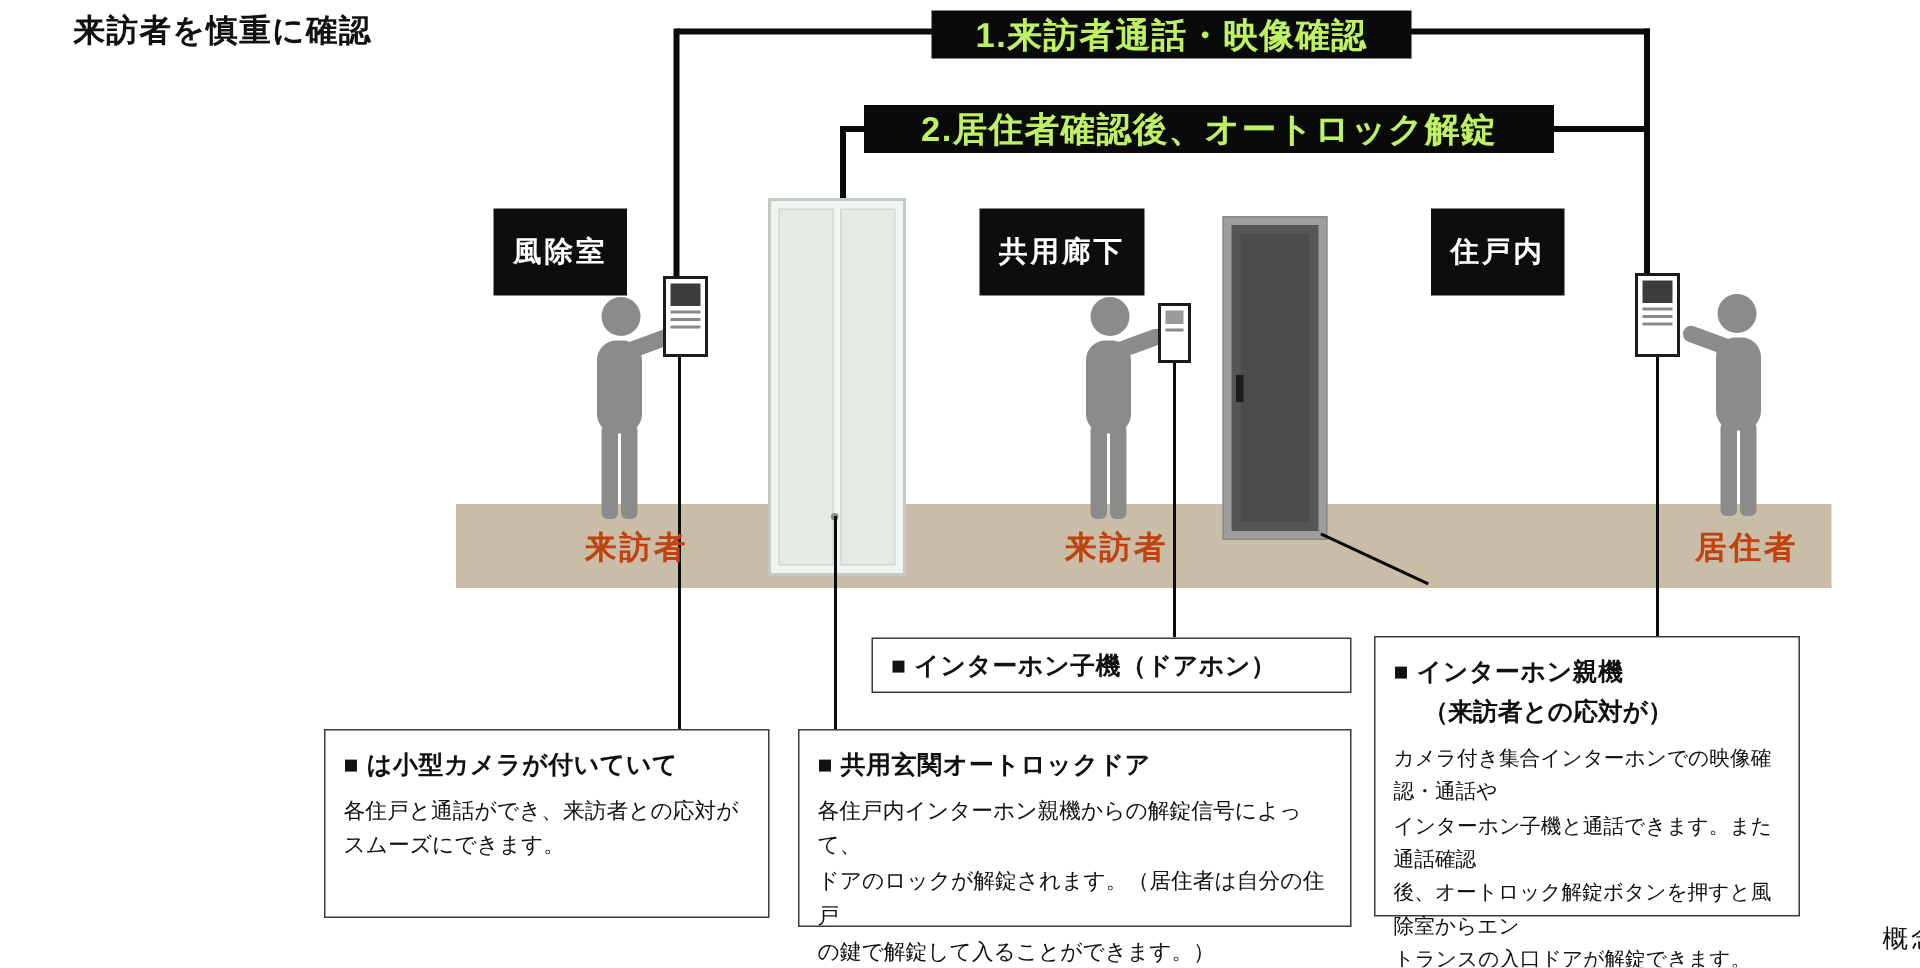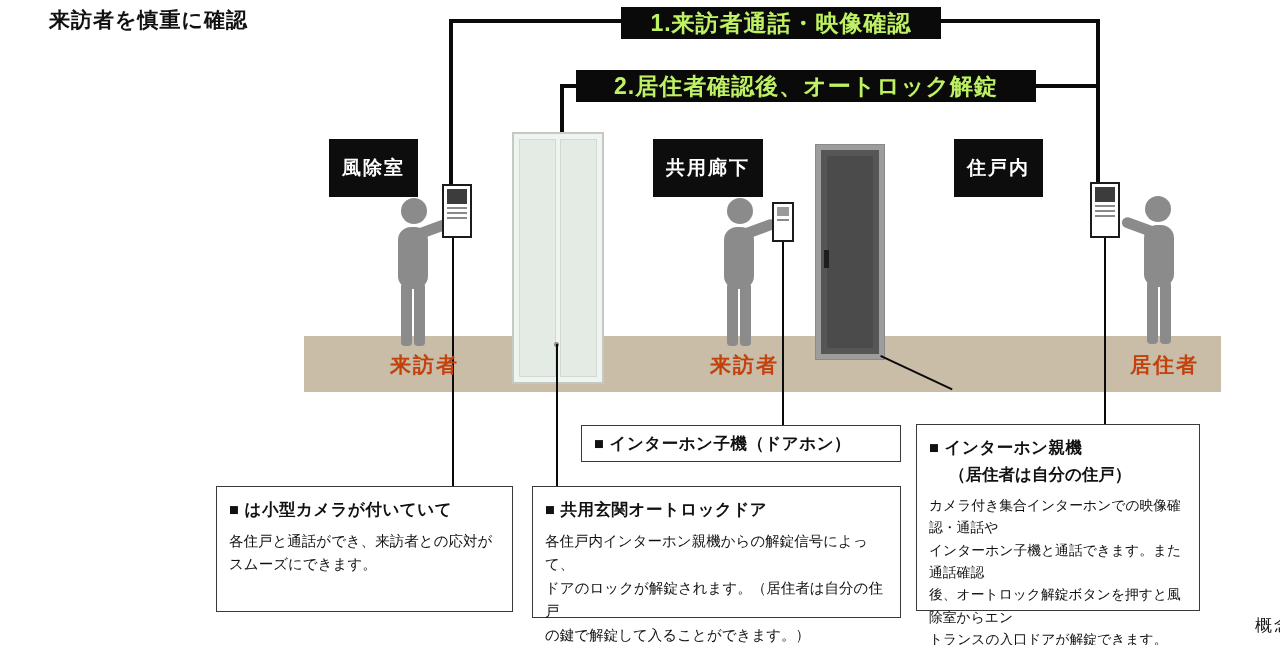--- a/index.html
+++ b/index.html
@@ -136,21 +136,21 @@
   <div class="actor-label" style="left:344px;top:351px;">来訪者</div>
   <div class="actor-label" style="left:664px;top:351px;">来訪者</div>
   <div class="actor-label" style="left:1084px;top:351px;">居住者</div>
 
   <div class="callout label-only" style="left:535px;top:425px;width:320px;height:37px;">
     <h3>■ インターホン子機（ドアホン）</h3>
   </div>
 
   <div class="callout" style="left:870px;top:424px;width:284px;height:187px;">
     <h3>■ インターホン親機</h3>
-    <div class="sub">（居住者は自分の住戸）</div>
+    <div class="sub">（来訪者との応対が）</div>
     <p style="font-size:13.8px;">カメラ付き集合インターホンでの映像確認・通話や
 インターホン子機と通話できます。また通話確認
 後、オートロック解錠ボタンを押すと風除室からエン
 トランスの入口ドアが解錠できます。</p>
   </div>
 
   <div class="callout" style="left:170px;top:486px;width:297px;height:126px;">
     <h3>■ は小型カメラが付いていて</h3>
     <p>各住戸と通話ができ、来訪者との応対が
 スムーズにできます。</p>

